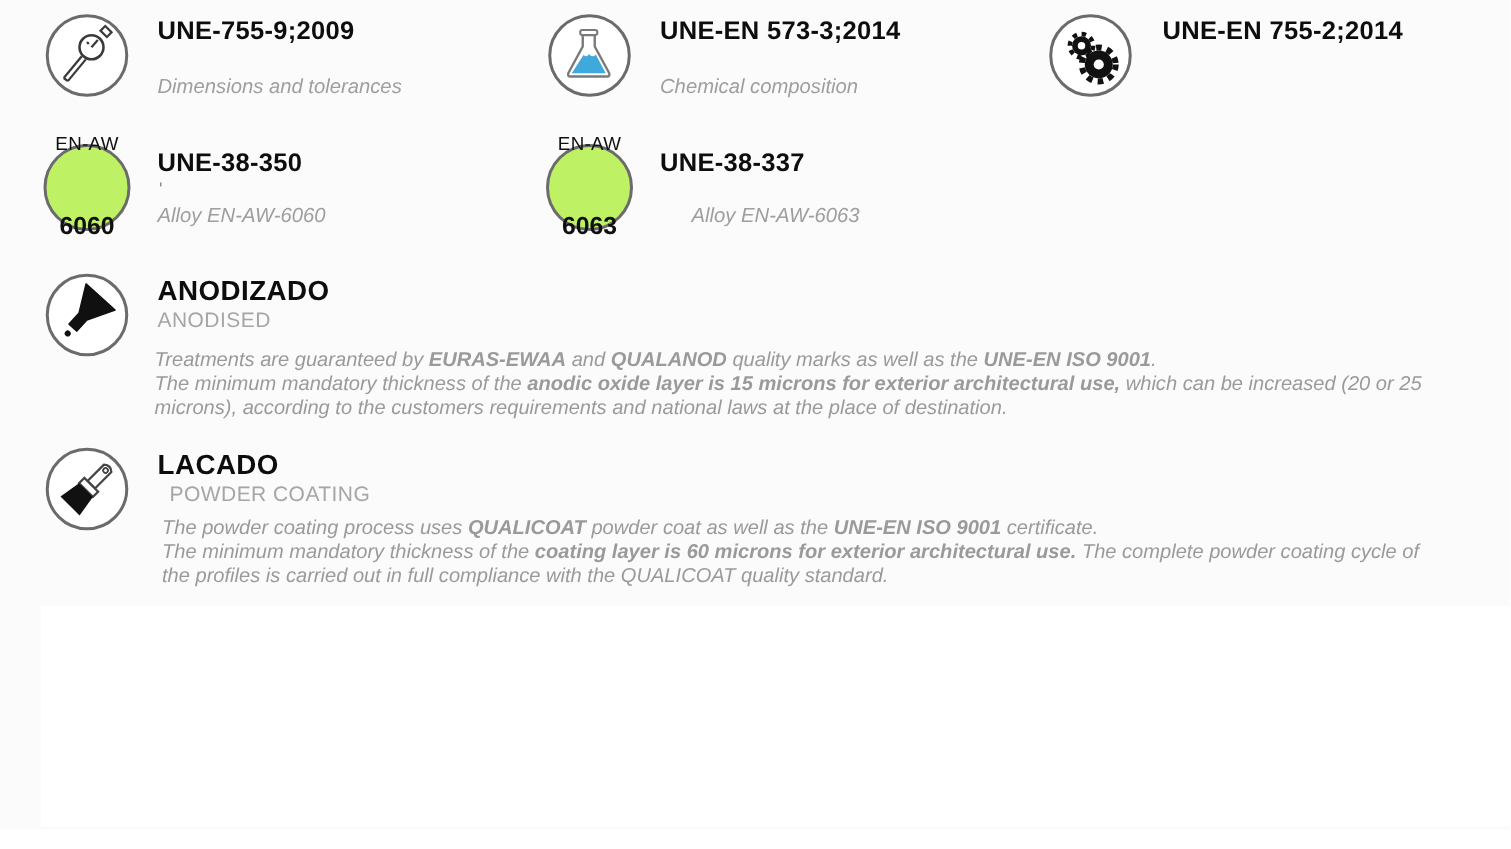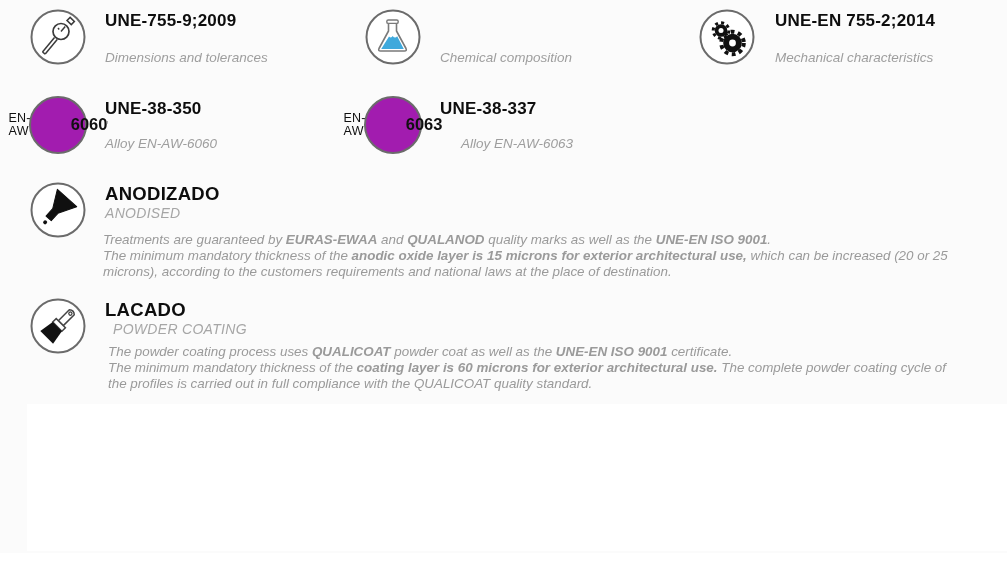--- a/index.html
+++ b/index.html
@@ -7,30 +7,30 @@
     position:relative;width:1007px;height:553px;overflow:hidden;
     background:#fbfbfb;
     font-family:"Liberation Sans",sans-serif;
     -webkit-font-smoothing:antialiased;
   }
   .abs{position:absolute;}
   .bottom-panel{background:#ffffff;}
   .icon-wrap{width:58px;height:58px;}
   .badge-circle{
     width:54px;height:54px;border:2px solid #6b6b6b;border-radius:50%;
-    background:#a21caf;display:flex;flex-direction:row;align-items:center;justify-content:center;
+    background:#bef264;display:flex;flex-direction:column;align-items:center;justify-content:center;
     line-height:1.05;
     gap:40px;
   }
   .badge-top{font-size:12.5px;color:#101010;letter-spacing:.2px;}
   .badge-num{font-size:16.5px;font-weight:bold;color:#101010;}
   .title{font-weight:bold;color:#0d0d0d;font-size:17px;white-space:nowrap;letter-spacing:.2px;}
   .title-lg{font-weight:bold;color:#0d0d0d;font-size:18.5px;white-space:nowrap;letter-spacing:.3px;}
   .subtitle{font-style:italic;color:#9e9e9e;font-size:13.5px;white-space:nowrap;}
-  .subtitle-caps{font-style:italic;color:#a6a6a6;font-size:14px;white-space:nowrap;letter-spacing:.3px;}
+  .subtitle-caps{color:#a6a6a6;font-size:14px;white-space:nowrap;letter-spacing:.3px;}
   .note-mark{font-size:12px;color:#8a8a8a;white-space:nowrap;}
   .para-line{font-style:italic;color:#9a9a9a;font-size:13.4px;white-space:nowrap;}
   .para-line span{font-style:italic;}
 </style>
 </head>
 <body>
 
 <div class="page">
 
   <div class="abs bottom-panel" style="left:27px;top:404px;width:980px;height:147px;"></div>
@@ -53,37 +53,37 @@
   <div class="abs subtitle" style="left:105px;top:50px;text-align:center;">Dimensions and tolerances</div>
 
   <div class="abs icon-wrap" style="left:364px;top:8px;">
     <svg width="58" height="58" viewBox="0 0 58 58">
       <circle cx="29" cy="29" r="26.5" fill="#ffffff" stroke="#6b6b6b" stroke-width="2"></circle>
       <path d="M24.5,14 L24.5,23 L15,40.5 Q13.9,43 16.5,43 L40.5,43 Q43.1,43 42,40.5 L32.5,23 L32.5,14 Z" fill="#ffffff" stroke="#7a7a7a" stroke-width="1.6" stroke-linejoin="round"></path>
       <path d="M17.2,40.9 L39.8,40.9 L33.2,28.3 Q31,31 28.6,28 Q27.4,30.6 25,28.6 Z" fill="#3fa9dc"></path>
       <rect x="22.8" y="12" width="11.4" height="3.4" rx="1.5" fill="#ffffff" stroke="#7a7a7a" stroke-width="1.4"></rect>
     </svg>
   </div>
+  <div class="abs title" style="left:440px;top:11px;">UNE-EN 573-3;2014</div>
   <div class="abs subtitle" style="left:440px;top:50px;">Chemical composition</div>
 
   <div class="abs icon-wrap" style="left:698px;top:8px;">
     <svg width="58" height="58" viewBox="0 0 58 58">
       <circle cx="29" cy="29" r="26.5" fill="#ffffff" stroke="#6b6b6b" stroke-width="2"></circle>
       <g fill="#111111">
         <circle cx="23" cy="22.5" r="6.3"></circle>
         <circle cx="23" cy="22.5" r="7.8" fill="none" stroke="#111111" stroke-width="3" stroke-dasharray="3 3.1"></circle>
         <circle cx="23" cy="22.5" r="2.5" fill="#ffffff"></circle>
         <circle cx="34.5" cy="35" r="9.3"></circle>
         <circle cx="34.5" cy="35" r="11.3" fill="none" stroke="#111111" stroke-width="4" stroke-dasharray="3.8 3.5"></circle>
         <circle cx="34.5" cy="35" r="3.4" fill="#ffffff"></circle>
       </g>
     </svg>
   </div>
   <div class="abs title" style="left:775px;top:11px;">UNE-EN 755-2;2014</div>
-  <div class="abs subtitle" style="left:775px;top:50px;">Mechanical characteristics</div>
 
   <div class="abs badge-circle" style="left:29px;top:96px;">
     <span class="badge-top">EN-AW</span>
     <span class="badge-num">6060</span>
   </div>
   <div class="abs title" style="left:105px;top:99px;">UNE-38-350</div>
   <div class="abs note-mark" style="left:106px;top:119px;">'</div>
   <div class="abs subtitle" style="left:105px;top:136px;">Alloy EN-AW-6060</div>
 
   <div class="abs badge-circle" style="left:364px;top:96px;">

